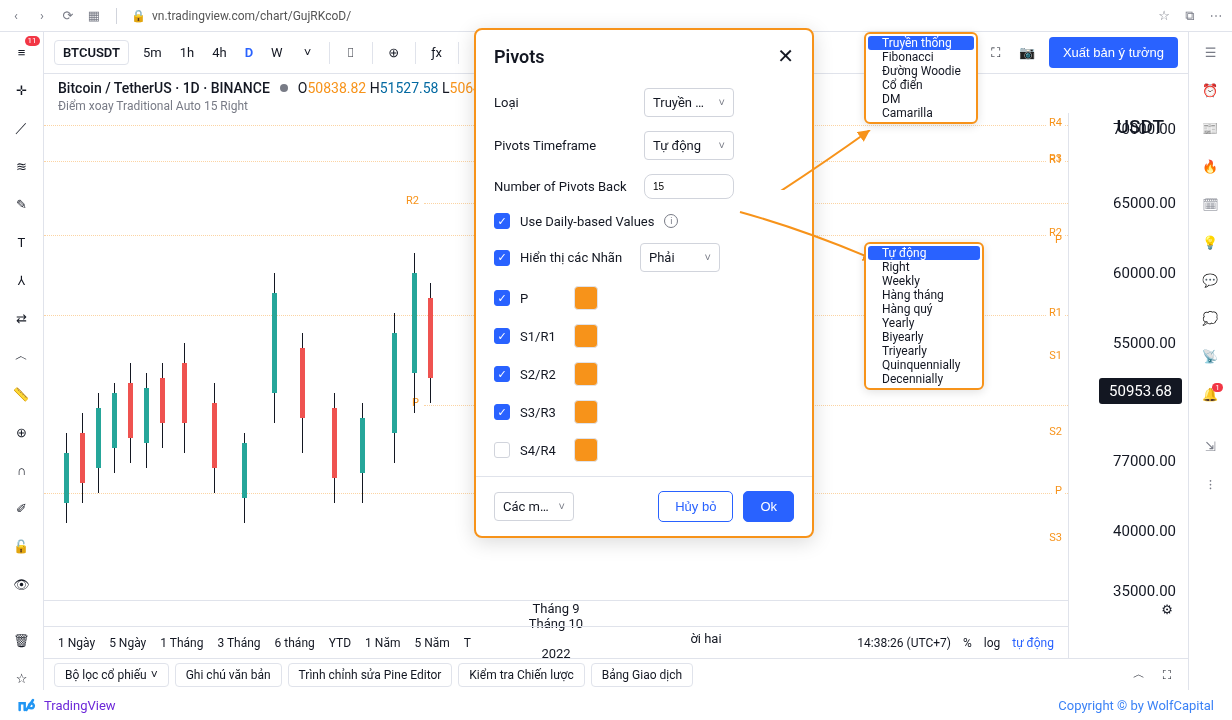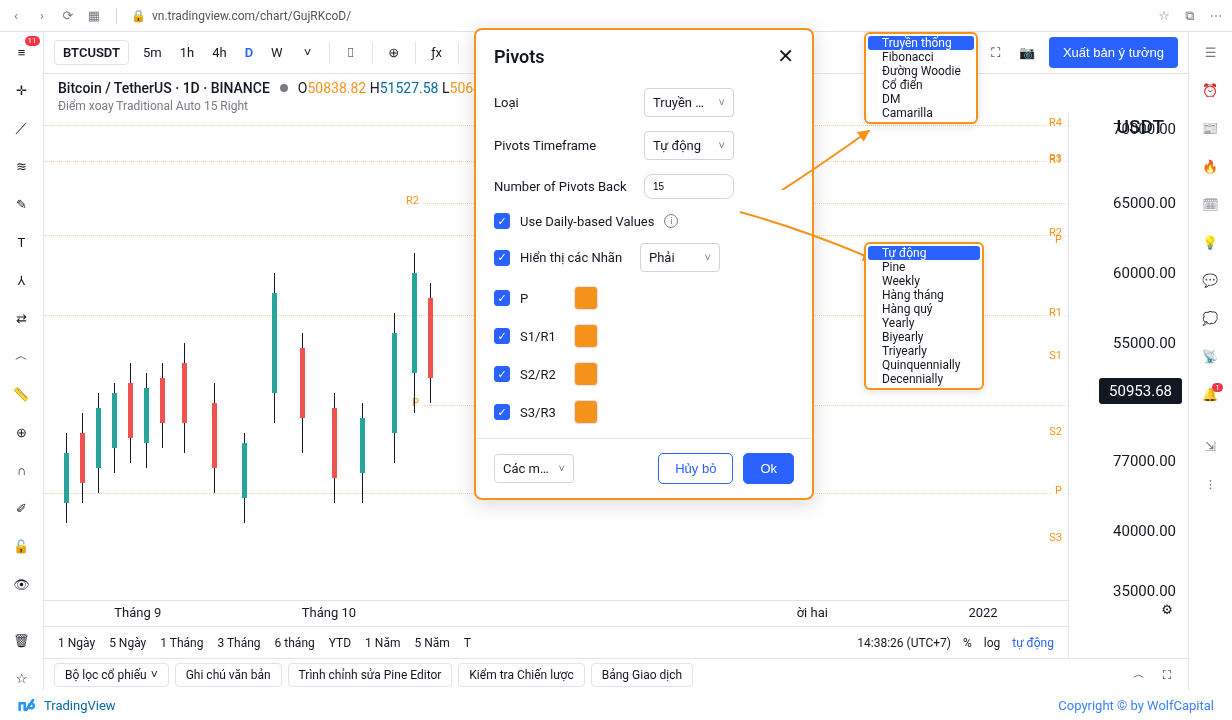--- a/index.html
+++ b/index.html
@@ -40,21 +40,21 @@
   .chart-header .dot { width: 8px; height: 8px; border-radius: 50%; background: #787b86; display: inline-block; }
   .ohlc span.o { color: #f7931a; }
   .ohlc span.h { color: #0369a1; }
   .ohlc span.l { color: #f7931a; }
   .secondary-line { padding: 1px 14px 0; font-size: 12px; color: #787b86; }
 
   
   .chart-area { flex: 1; position: relative; overflow: hidden; background: #fff; }
   .hline { position: absolute; left: 0; right: 120px; border-top: 1px dotted #f7931a66; }
   .hline .tag { position: absolute; right: 4px; top: -10px; font-size: 11px; color: #f7931a; background: #fff; padding: 0 2px; }
-  .time-axis { position: absolute; bottom: 34px; left: 0; right: 120px; height: 24px; font-size: 13px; color: #131722; display: flex; justify-content: space-around; align-items: center; border-top: 1px solid #e0e3eb; }
+  .time-axis { position: absolute; bottom: 34px; left: 0; right: 120px; height: 24px; font-size: 13px; color: #131722; display: flex; justify-content: space-around; align-items: center; border-top: 1px solid #e0e3eb; flex-direction: column; }
   .time-range-bar { position: absolute; bottom: 0; left: 0; right: 120px; height: 32px; border-top: 1px solid #e0e3eb; display: flex; align-items: center; gap: 14px; padding: 0 14px; font-size: 12px; color: #131722; }
   .time-range-bar .rg { cursor: pointer; }
   .time-range-bar .right { margin-left: auto; display: flex; align-items: center; gap: 12px; }
   .time-range-bar .auto { color: #2962ff; }
 
   
   .price-axis { position: absolute; top: 0; right: 0; width: 120px; bottom: 0; border-left: 1px solid #e0e3eb; }
   .price-axis .tick { position: absolute; right: 12px; font-size: 15px; color: #131722; transform: translateY(-50%); }
   .price-axis .cur { background: #131722; color: #fff; padding: 4px 10px; border-radius: 3px; font-size: 15px; right: 6px; }
   .price-axis .sym { position: absolute; top: 2px; right: 24px; font-size: 19px; font-weight: 500; }
@@ -92,21 +92,21 @@
   .btn.primary { background: #2962ff; color: #fff; border-color: #2962ff; }
   .btn.cancel { color: #2962ff; border-color: #2962ff; }
 
   
   .dropdown { position: absolute; background: #fff; border: 2px solid #f7931a; border-radius: 6px; box-shadow: 0 2px 10px rgba(0,0,0,0.12); z-index: 60; padding: 2px; }
   .dropdown .opt { padding: 0 14px; font-size: 12px; cursor: pointer; border-radius: 3px; white-space: nowrap; }
   .dropdown .opt.sel { background: #2962ff; color: #fff; }
 
   
   .branding { position: absolute; bottom: 0; left: 0; right: 0; height: 30px; display: flex; align-items: center; padding: 0 18px; font-size: 13px; background: #fff; }
-  .branding .tv { display: flex; align-items: center; gap: 6px; color: #0369a1; }
+  .branding .tv { display: flex; align-items: center; gap: 6px; color: #6d28d9; }
   .branding .tv svg { width: 20px; height: 14px; }
   .branding .copy { margin-left: auto; color: #3b82f6; }
 
   
   .arrow { position: absolute; z-index: 55; pointer-events: none; }
 
   
   .candles { position: absolute; left: 10px; top: 20px; right: 130px; bottom: 70px; }
   .candle { position: absolute; width: 5px; background: #131722; }
   .candle.up { background: #26a69a; }
@@ -380,20 +380,25 @@
     <div class="drow">
       <span class="chkbox">✓</span>
       <span style="width:44px;">S2/R2</span>
       <span class="swatch"></span>
     </div>
     <div class="drow">
       <span class="chkbox">✓</span>
       <span style="width:44px;">S3/R3</span>
       <span class="swatch"></span>
     </div>
+    <div class="drow">
+      <span class="chkbox empty"></span>
+      <span style="width:44px;">S4/R4</span>
+      <span class="swatch"></span>
+    </div>
   </div>
   <div class="dialog-foot">
     <div class="select">
         <span>Các m…</span>
         <span class="chev">˅</span>
       </div>
     <div class="spacer"></div>
     <button class="btn cancel">Hủy bỏ</button>
     <button class="btn primary">Ok</button>
   </div>
@@ -403,21 +408,21 @@
   <div class="opt sel">Truyền thống</div>
   <div class="opt">Fibonacci</div>
   <div class="opt">Đường Woodie</div>
   <div class="opt">Cổ điển</div>
   <div class="opt">DM</div>
   <div class="opt">Camarilla</div>
 </div>
 
 <div class="dropdown" style="top:242px; left:864px; width:120px;">
   <div class="opt sel">Tự động</div>
-  <div class="opt">Pine</div>
+  <div class="opt">Right</div>
   <div class="opt">Weekly</div>
   <div class="opt">Hàng tháng</div>
   <div class="opt">Hàng quý</div>
   <div class="opt">Yearly</div>
   <div class="opt">Biyearly</div>
   <div class="opt">Triyearly</div>
   <div class="opt">Quinquennially</div>
   <div class="opt">Decennially</div>
 </div>
 

